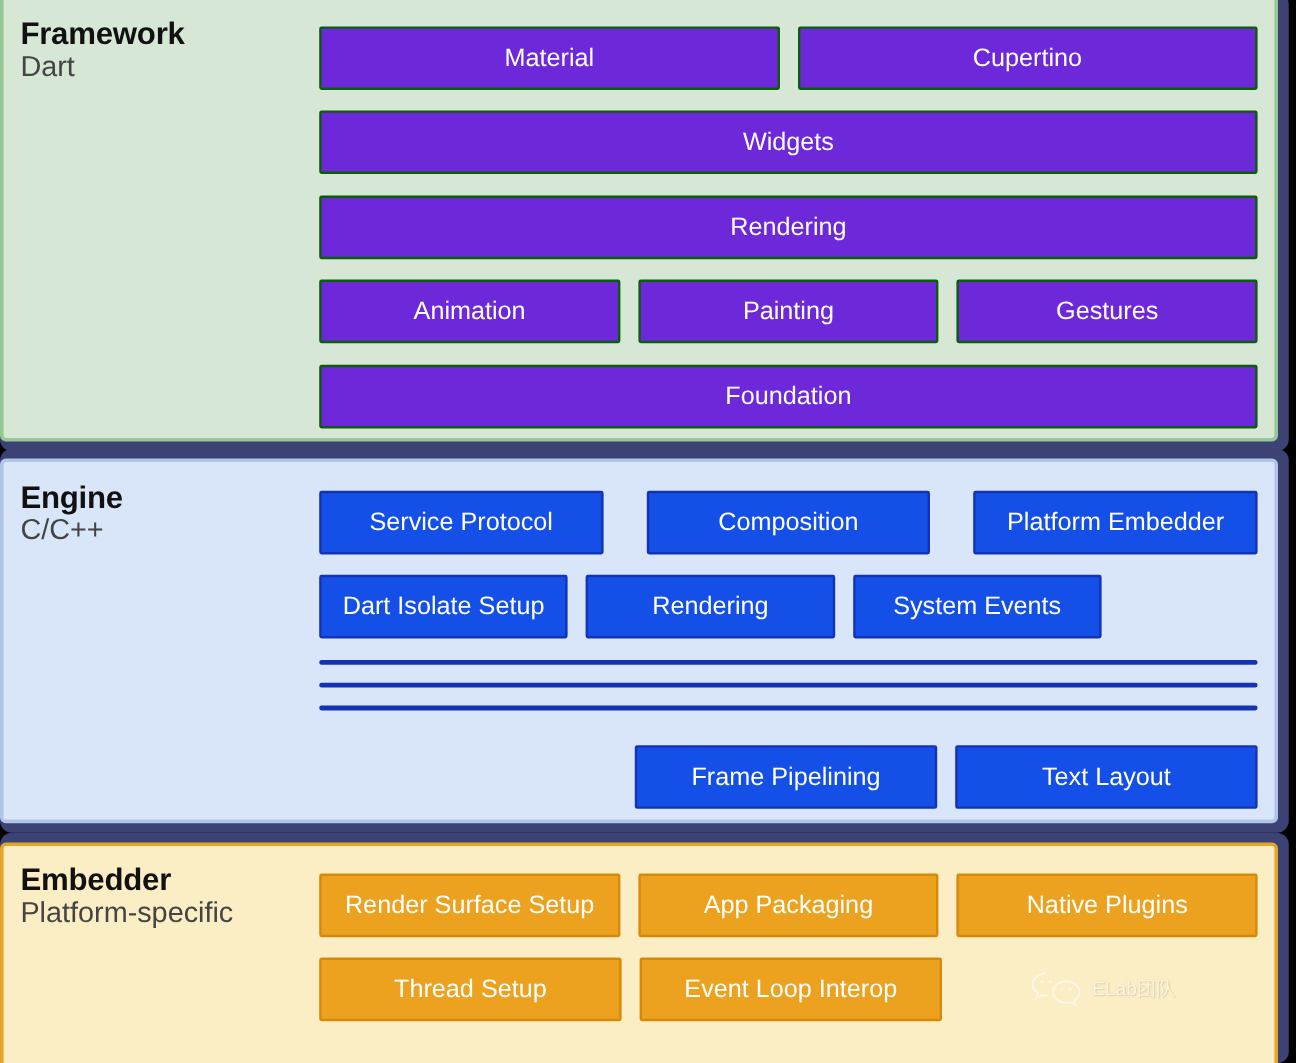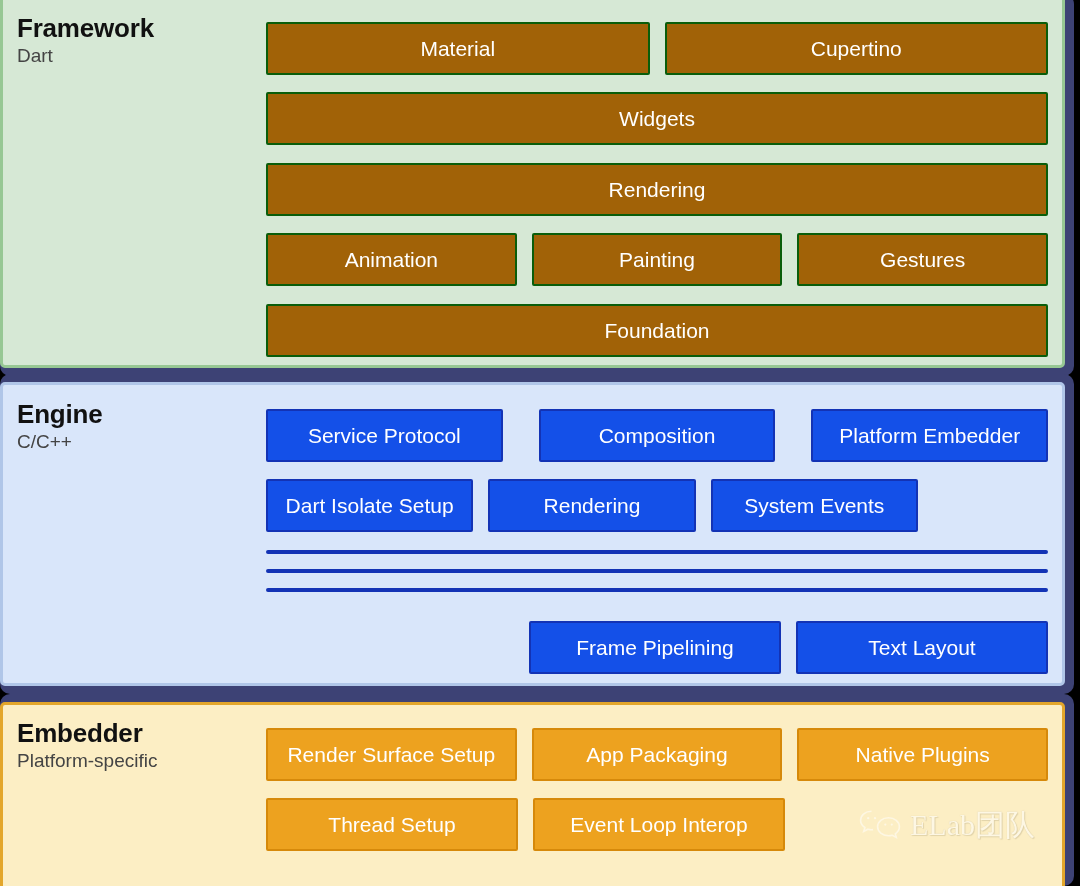--- a/index.html
+++ b/index.html
@@ -57,21 +57,21 @@
   }
   .layer-title {
     font-size: 26px;
     font-weight: bold;
     color: #111111;
     line-height: 30px;
     letter-spacing: -0.2px;
     white-space: nowrap;
   }
   .layer-sub {
-    font-size: 19px;
+    font-size: 24px;
     color: #444444;
     line-height: 24px;
     margin-top: 1px;
     white-space: nowrap;
   }
 
   
   .row {
     position: absolute;
     display: flex;
@@ -85,21 +85,21 @@
     color: #ffffff;
     font-size: 21px;
     line-height: 1;
     text-align: center;
     height: 53px;
     border-radius: 2px;
     white-space: nowrap;
     overflow: hidden;
   }
   .box.green {
-    background: #a16207;
+    background: #6d28d9;
     border: 2px solid #0a5d0a;
   }
   .box.blue {
     background: #1450e8;
     border: 2px solid #1333b5;
   }
   .box.orange {
     background: #eda21f;
     border: 2px solid #d6890a;
   }
@@ -115,26 +115,26 @@
     position: absolute;
     left: 858px;
     top: 808px;
     display: flex;
     align-items: center;
     gap: 6px;
     opacity: 0.55;
     pointer-events: none;
   }
   #watermark .wm-text {
-    font-size: 30px;
+    font-size: 16px;
     color: #ffffff;
     text-shadow: 0 0 1px #b9a87c, 1px 1px 1px #cbbd95;
     line-height: 1;
     white-space: nowrap;
-    font-family: Liberation Serif, serif;
+    font-family: Liberation Sans, sans-serif;
   }
   .wechat-mark { display: block; }
 </style>
 </head>
 <body>
 
 <div id="stage">
 
   <div class="layer-frame" style="left:0px; top:-6px; width:1074px; height:382px;">
   </div>

